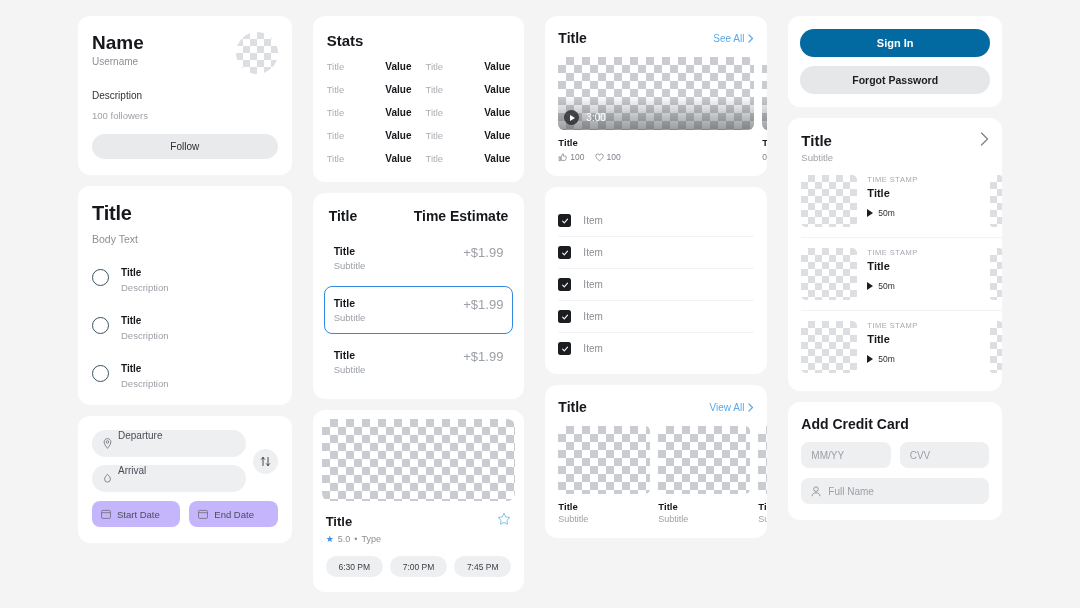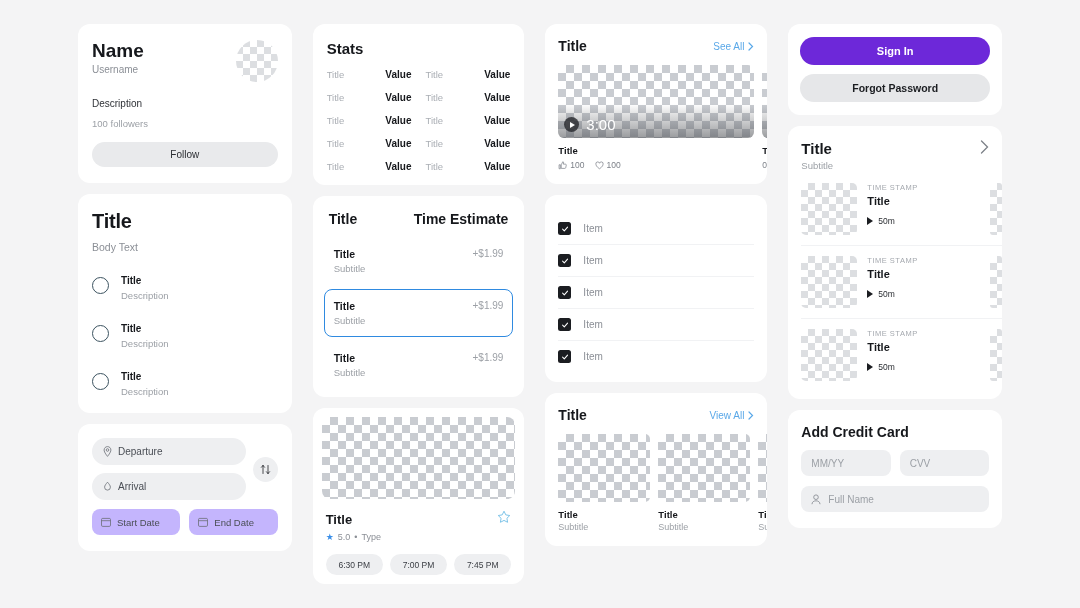--- a/index.html
+++ b/index.html
@@ -5,21 +5,21 @@
   * { box-sizing: border-box; margin: 0; padding: 0; }
   html, body {
     width: 1080px; height: 608px;
     background: #f4f4f5;
     font-family: "Liberation Sans", sans-serif;
     -webkit-font-smoothing: antialiased;
   }
   .board {
     position: relative;
     width: 1080px; height: 608px;
-    padding: 24px 78px;
+    padding: 16px 78px;
     display: flex;
     gap: 21px;
     overflow: hidden;
   }
   .col { display: flex; flex-direction: column; gap: 11px; }
   .col-1 { width: 222px; }
   .col-2 { width: 220px; }
   .col-3 { width: 222px; }
   .col-4 { width: 222px; }
 
@@ -80,21 +80,21 @@
   }
   .radio-title { font-size: 10px; font-weight: bold; color: #16181c; }
   .radio-desc { font-size: 9.5px; color: #9ca0a6; margin-top: 2px; }
 
   
   .travel { padding: 14px 14px 16px; }
   .travel-top { display: flex; align-items: center; gap: 7px; }
   .travel-fields { flex: 1; display: flex; flex-direction: column; gap: 8px; }
   .field {
     height: 27px; border-radius: 14px; background: #eeeff1;
-    display: flex; align-items: center; gap: 6px; padding: 0 11px;
+    display: flex; gap: 6px; padding: 0 11px;
     font-size: 10px; color: #4a4e55;
   }
   .swap-btn {
     width: 25px; height: 25px; border-radius: 50%; background: #eeeff1;
     display: flex; align-items: center; justify-content: center; flex: none;
     font-size: 11px; color: #35383d; cursor: pointer; border: none;
   }
   .date-row { display: flex; gap: 9px; margin-top: 9px; }
   .date-field {
     flex: 1; height: 26px; border-radius: 8px; background: #c4b5fd;
@@ -115,21 +115,21 @@
   
   .te-head { display: flex; justify-content: space-between; align-items: baseline; }
   .te-row {
     display: flex; justify-content: space-between; align-items: flex-start;
     padding: 10px 9px; border-radius: 8px; margin-top: 4px;
     border: 1.5px solid transparent;
   }
   .te-row.sel { border-color: #2f8ae0; background: #fff; }
   .te-t { font-size: 10.5px; font-weight: bold; color: #16181c; }
   .te-s { font-size: 9.5px; color: #9ca0a6; margin-top: 3px; }
-  .te-p { font-size: 10px; color: #9ca0a6; }
+  .te-p { font-size: 13px; color: #9ca0a6; }
 
   
   .rest-img { height: 82px; border-radius: 8px; margin: 9px 9px 0; }
   .rest-body { padding: 11px 13px 13px; }
   .rest-head { display: flex; justify-content: space-between; align-items: center; }
   .rest-title { font-size: 13px; font-weight: bold; color: #16181c; }
   .rest-meta { display: flex; align-items: center; gap: 4px; margin-top: 4px; font-size: 9px; color: #8b8f96; }
   .star-blue { color: #3b8fe8; font-size: 9px; }
   .times { display: flex; gap: 7px; margin-top: 12px; }
   .time-chip {
@@ -150,21 +150,21 @@
   .vid-scrim {
     position: absolute; left: 0; right: 0; bottom: 0; height: 34px;
     background: linear-gradient(to bottom, rgba(60,63,68,0), rgba(70,73,78,0.55));
   }
   .vid-ctl { position: absolute; left: 6px; bottom: 5px; display: flex; align-items: center; gap: 7px; }
   .play-btn {
     width: 15px; height: 15px; border-radius: 50%; background: rgba(40,42,46,0.82);
     display: flex; align-items: center; justify-content: center; cursor: pointer;
   }
   .play-tri { width: 0; height: 0; border-left: 5px solid #fff; border-top: 3.5px solid transparent; border-bottom: 3.5px solid transparent; margin-left: 1.5px; }
-  .vid-dur { font-size: 15px; color: #ffffff; }
+  .vid-dur { font-size: 10px; color: #ffffff; }
   .vid-cap { font-size: 9.5px; font-weight: bold; color: #16181c; margin-top: 7px; }
   .vid-stats { display: flex; gap: 10px; margin-top: 4px; font-size: 8.5px; color: #7c8088; align-items: center; }
   .vid-stat { display: flex; align-items: center; gap: 3px; }
 
   
   .chk-row { display: flex; align-items: center; gap: 12px; padding: 9px 0; border-bottom: 1px solid #f1f2f4; }
   .chk-row:last-child { border-bottom: none; }
   .chk-box {
     width: 13px; height: 13px; border-radius: 2.5px; background: #1b1d21;
     display: flex; align-items: center; justify-content: center; flex: none; cursor: pointer;
@@ -174,21 +174,21 @@
   
   .gal-strip { display: flex; gap: 8px; margin-top: 11px; }
   .gal-item { flex: none; width: 92px; }
   .gal-thumb { width: 92px; height: 68px; border-radius: 5px; }
   .gal-t { font-size: 9.5px; font-weight: bold; color: #16181c; margin-top: 7px; }
   .gal-s { font-size: 9px; color: #9ca0a6; margin-top: 2px; }
 
   
   .auth { padding: 13px 12px; }
   .btn-primary {
-    width: 100%; height: 28px; border-radius: 14px; background: #6d28d9;
+    width: 100%; height: 28px; border-radius: 14px; background: #0369a1;
     color: #fff; font-size: 11px; font-weight: bold; border: none; cursor: pointer;
     display: flex; align-items: center; justify-content: center;
     font-family: "Liberation Sans", sans-serif;
   }
   .btn-secondary {
     width: 100%; height: 28px; border-radius: 14px; background: #e6e7e9;
     color: #1b1d21; font-size: 10.5px; font-weight: bold; border: none; cursor: pointer;
     display: flex; align-items: center; justify-content: center; margin-top: 9px;
     font-family: "Liberation Sans", sans-serif;
   }

